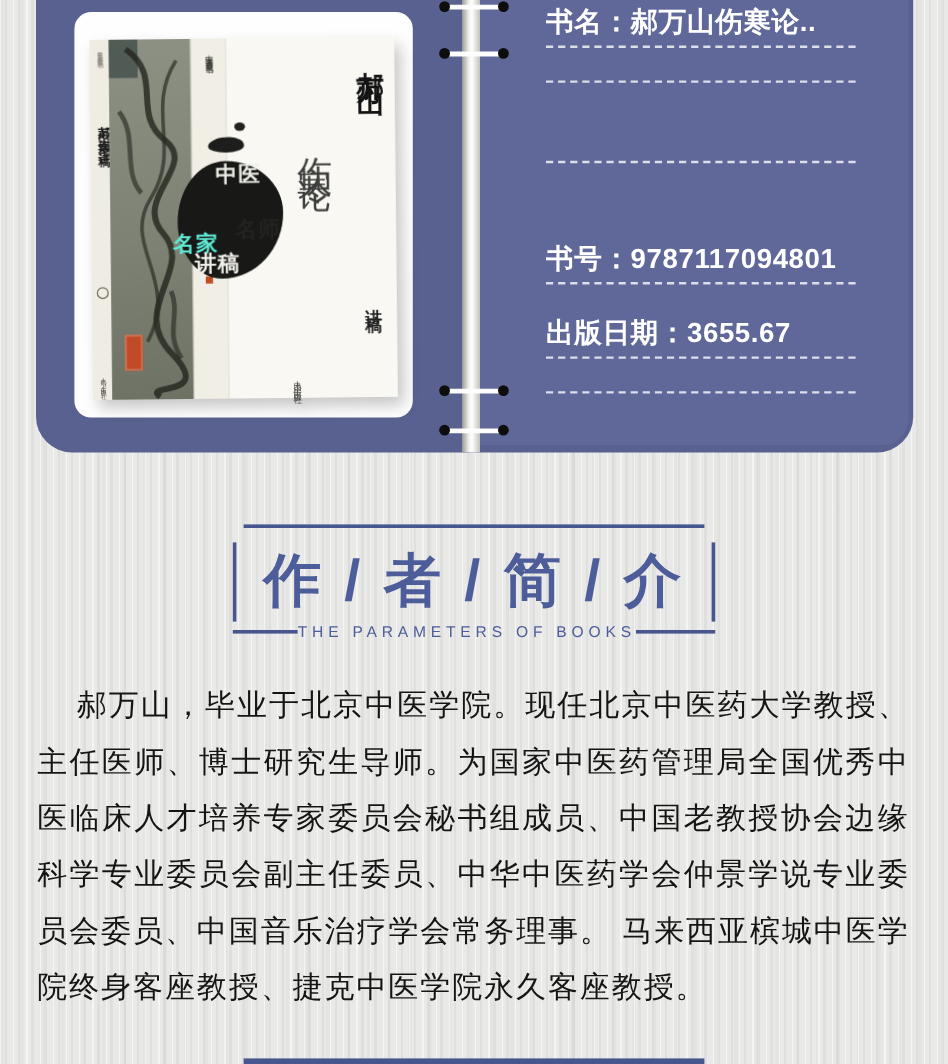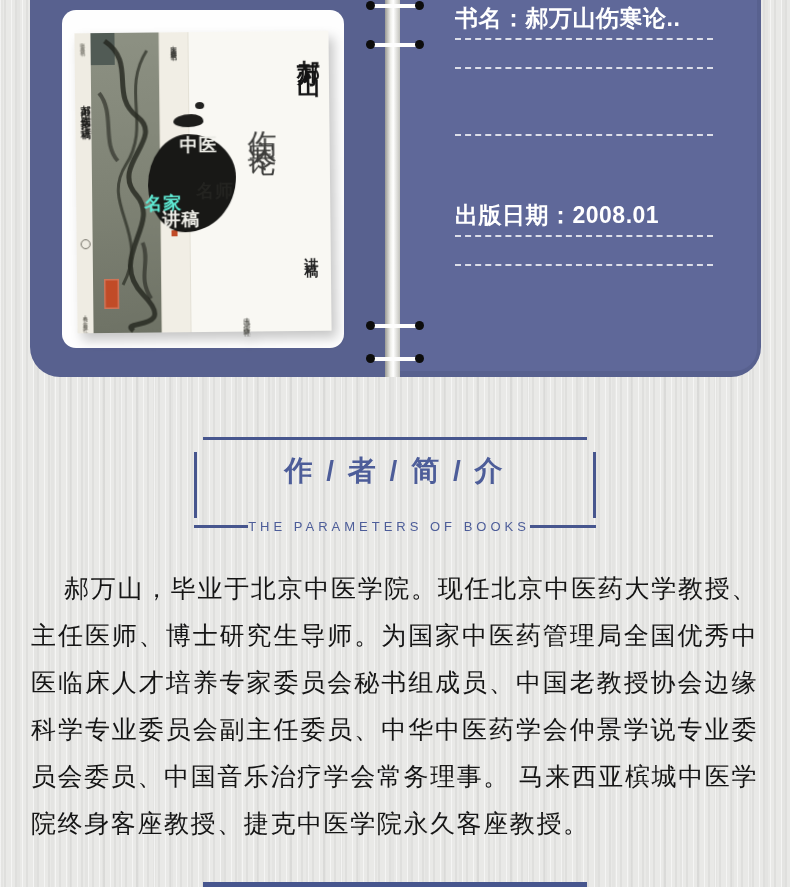--- a/index.html
+++ b/index.html
@@ -106,21 +106,21 @@
   .info-row{height:62.2px;}
   .row-text{padding-top:3px;line-height:30px;font-size:23px;font-weight:600;color:#ffffff;letter-spacing:0.5px;white-space:nowrap;}
   .row-rule{margin-top:5px;width:258px;height:0;border-top:2px dashed rgba(255,255,255,0.78);}
 
   
   .sec-topline{position:absolute;left:203px;top:437px;width:384px;height:3px;background:#47568e;}
   .sec-vbar{position:absolute;top:452px;width:3px;height:66px;background:#47568e;}
   .vb-l{left:194px;} .vb-r{left:593px;}
   .sec-title{
     position:absolute;left:195px;top:451px;width:400px;
-    text-align:center;font-size:28px;font-weight:600;color:#4d5d99;letter-spacing:3px;line-height:1.4;
+    text-align:center;font-size:48px;font-weight:600;color:#4d5d99;letter-spacing:3px;line-height:1.4;
   }
   .sec-subrow{
     position:absolute;left:203px;top:519px;width:384px;
     display:flex;align-items:center;justify-content:center;gap:0;
   }
   .subline{height:3px;background:#47568e;flex:none;}
   .sl-l{width:54px;} .sl-r{width:66px;}
   .sec-subtitle{font-size:13px;letter-spacing:4px;font-weight:500;color:#4d5d99;white-space:nowrap;}
 
   .bio{
@@ -195,21 +195,25 @@
         <div class="row-text"><span>书名：</span><span>郝万山伤寒论..</span></div>
         <div class="row-rule"></div>
       </div>
       <div class="info-row">
         <div class="row-rule"></div>
       </div>
       <div class="info-row">
         <div class="row-rule"></div>
       </div>
       <div class="info-row">
-        <div class="row-text"><span>出版日期：</span><span>2008.01</span></div>
+        <div class="row-text"><span>书号：</span><span>9787117094801</span></div>
+        <div class="row-rule"></div>
+      </div>
+      <div class="info-row">
+        <div class="row-text"><span>出版日期：</span><span>3655.67</span></div>
         <div class="row-rule"></div>
       </div>
       <div class="info-row">
         <div class="row-rule"></div>
       </div>
     </div>
   </section>
 
   <section>
     <div class="sec-topline"></div>

